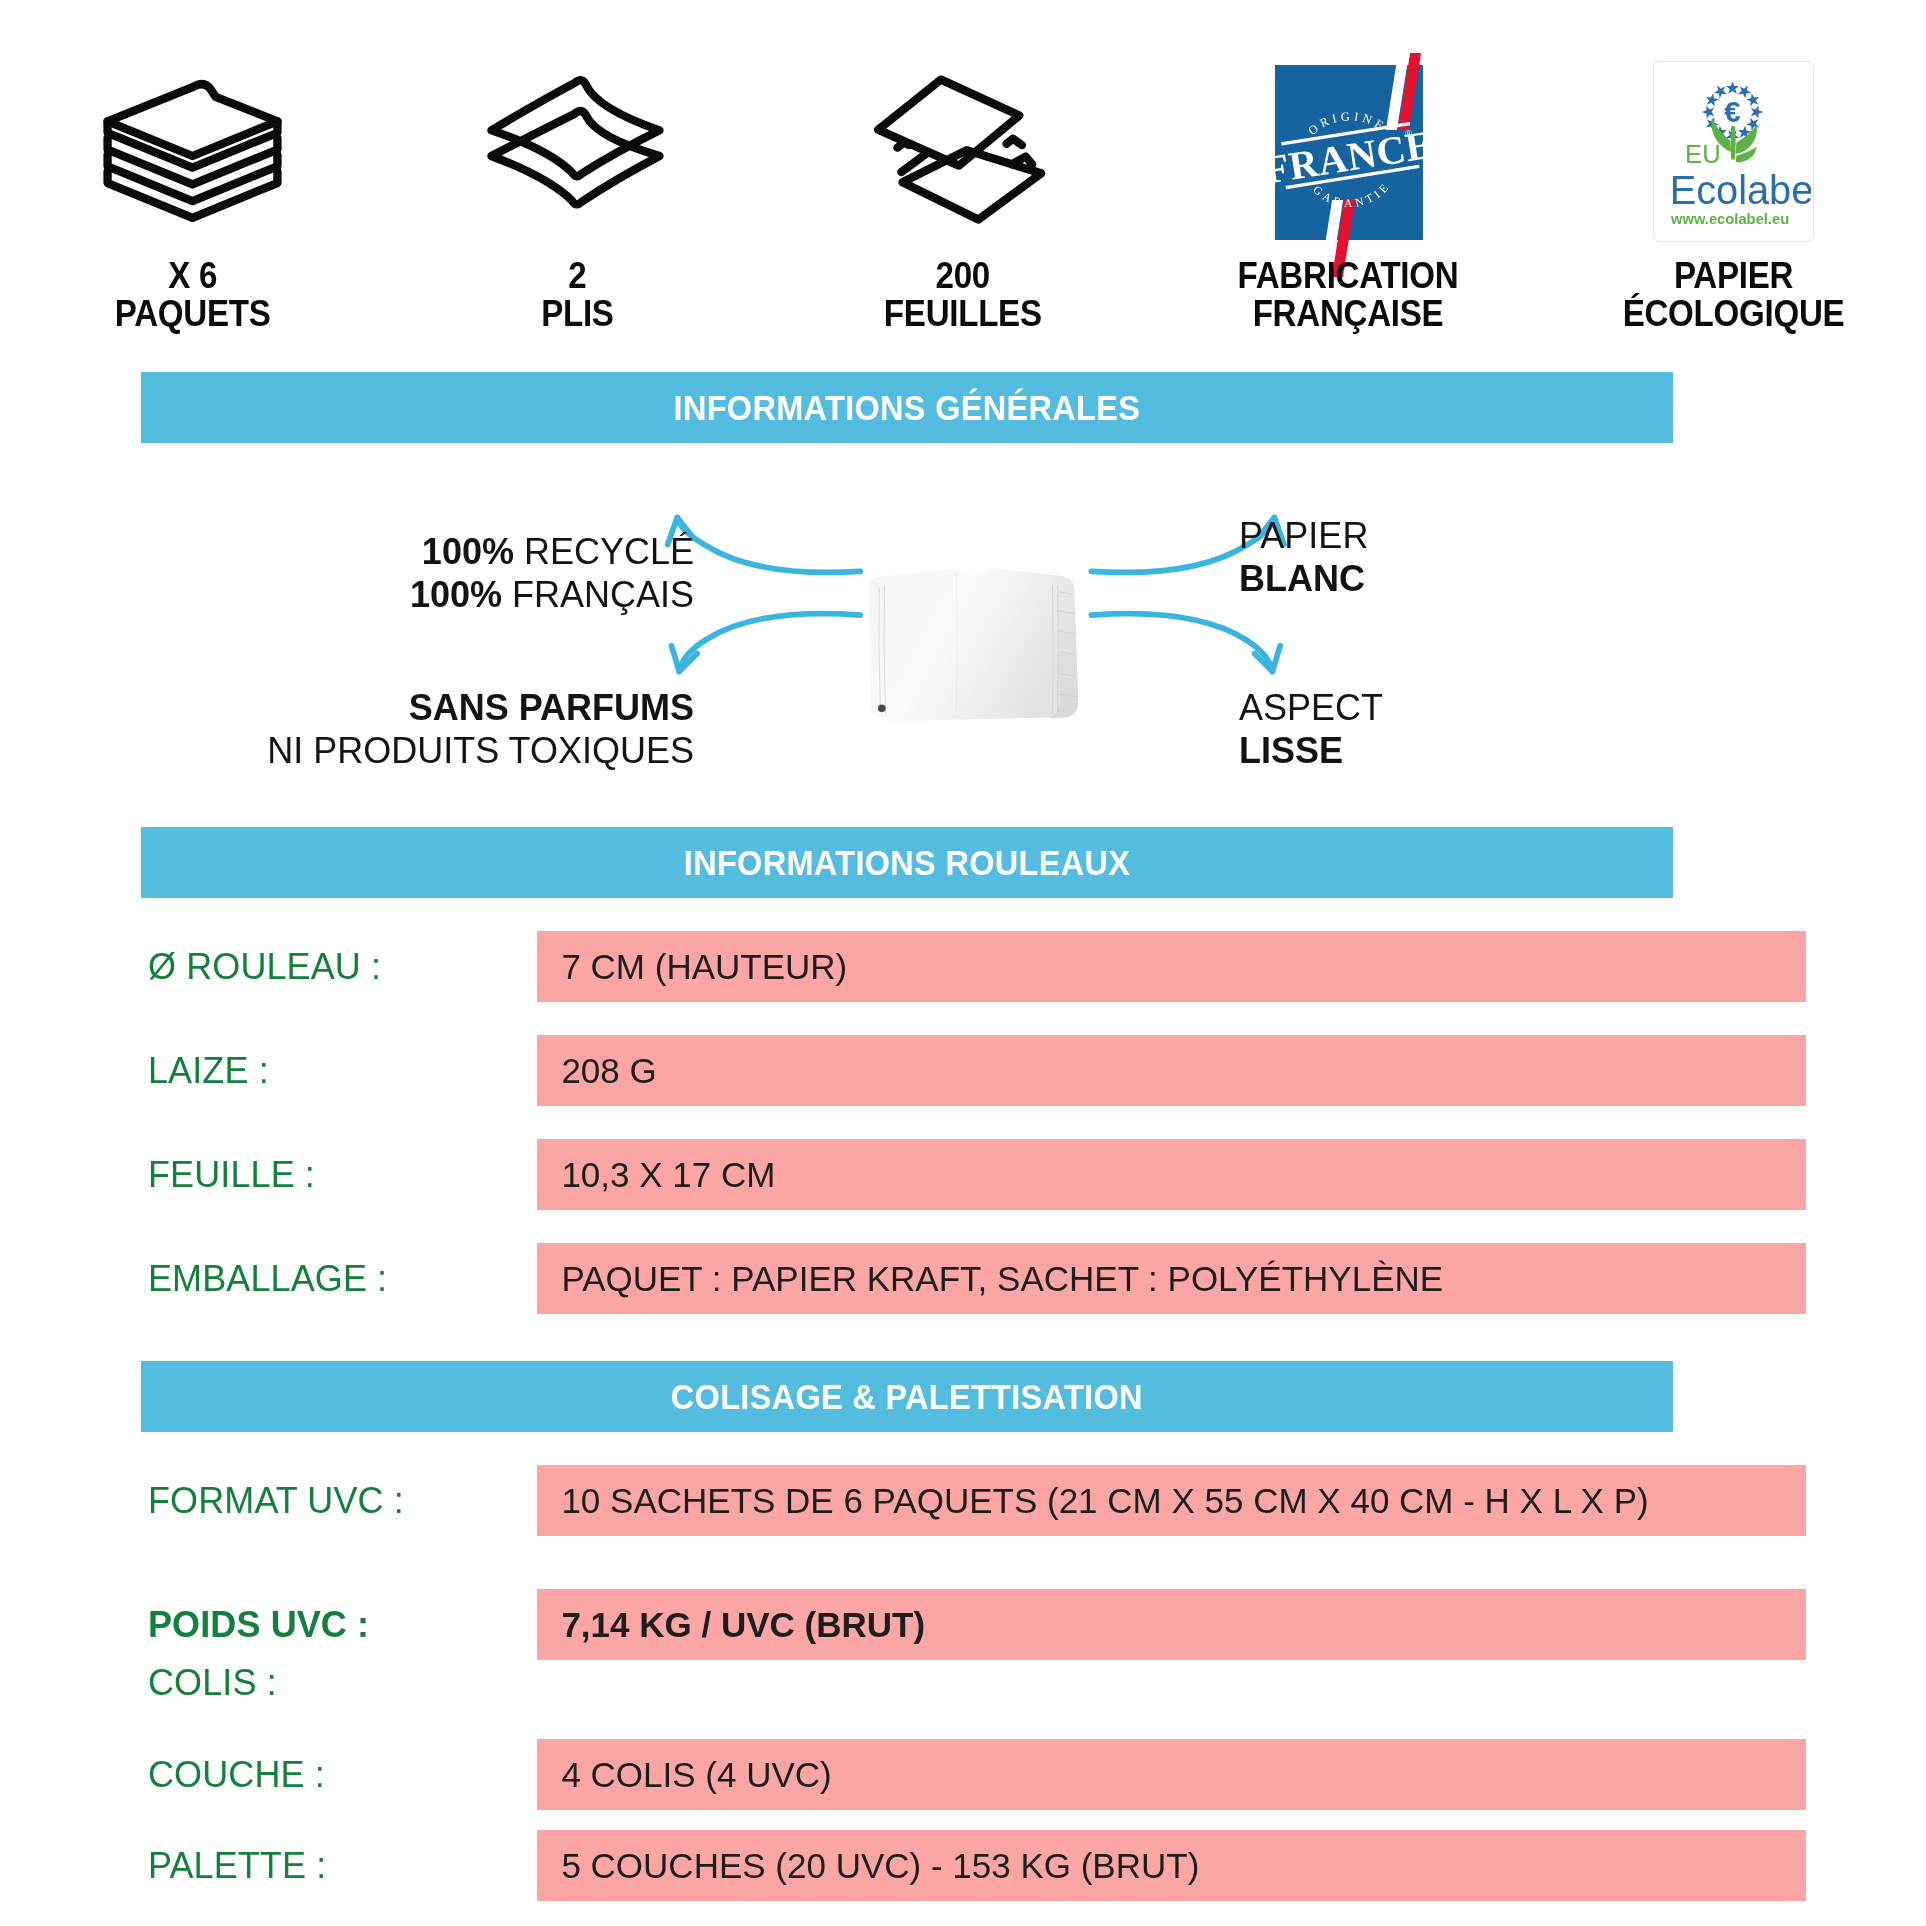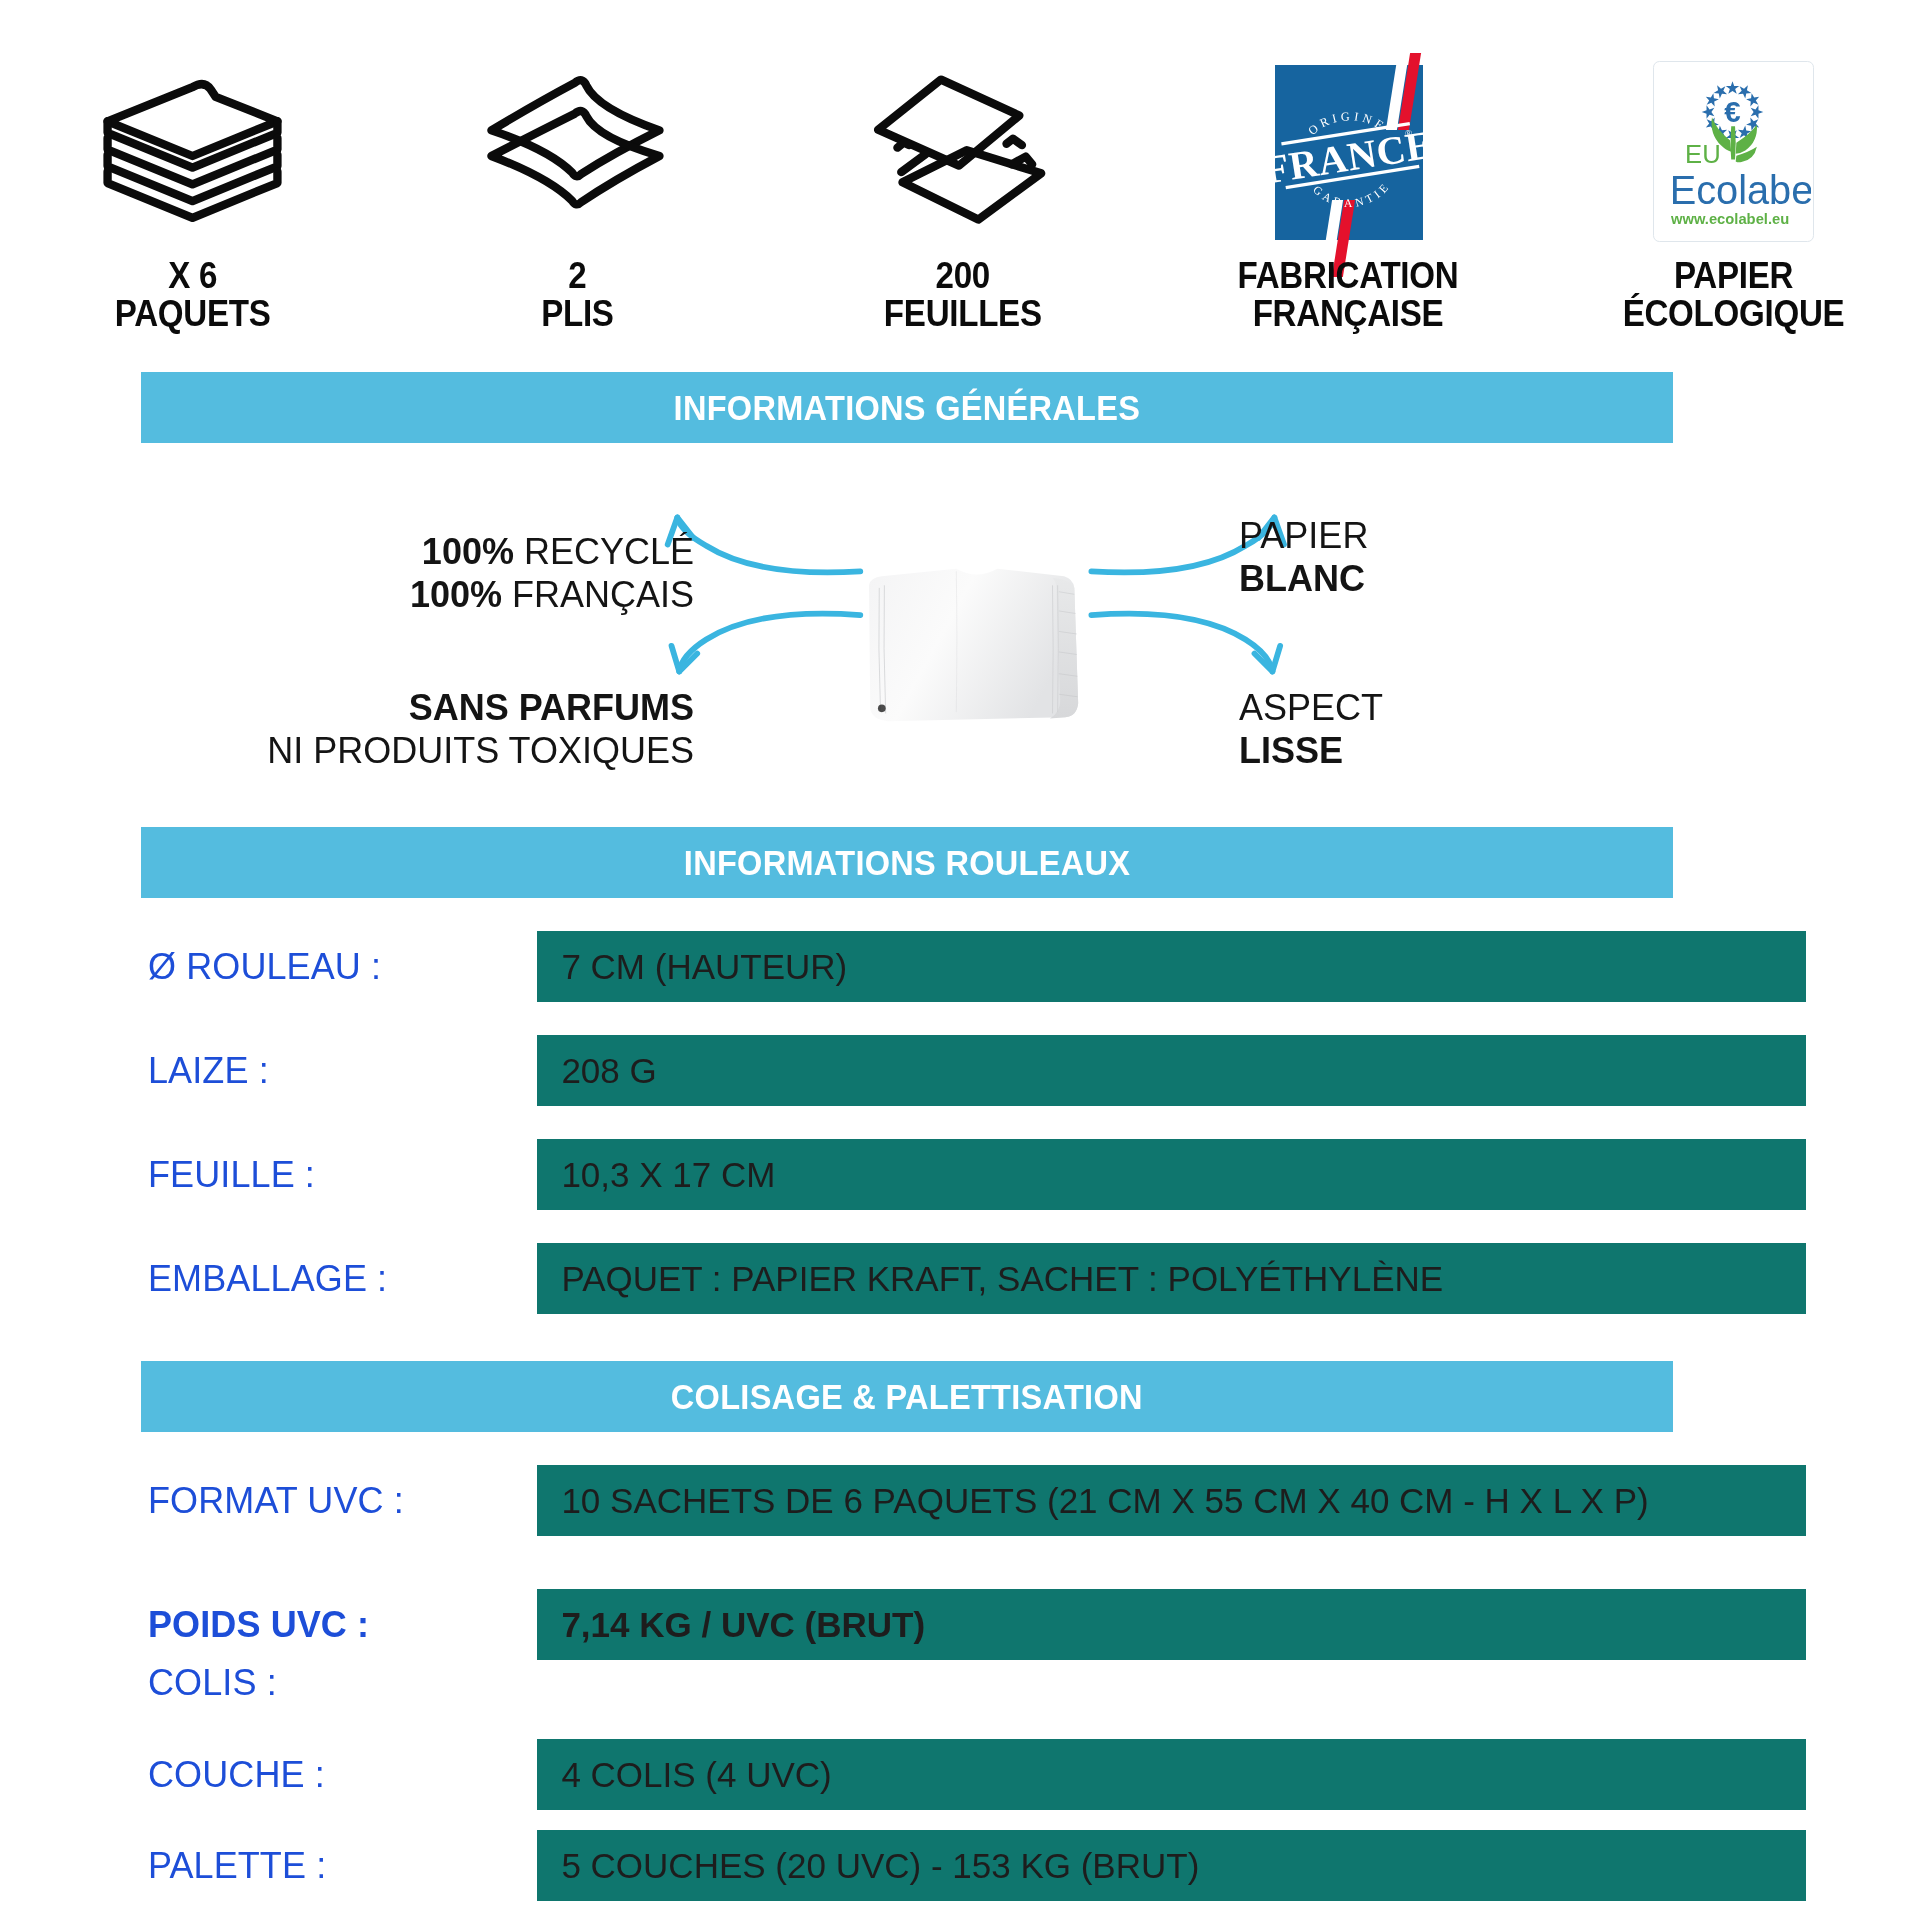--- a/index.html
+++ b/index.html
@@ -100,25 +100,25 @@
 
   .arrows{position:absolute;left:0;top:475px;width:1926px;height:334px;pointer-events:none;}
 
   
   .row{
     position:absolute;left:0;width:1926px;height:71px;
   }
   .row .label{
     position:absolute;left:148px;top:0;height:71px;
     display:flex;align-items:center;
-    font-size:36px;color:#1d4ed8;letter-spacing:0.1px;white-space:nowrap;
+    font-size:36px;color:#15803d;letter-spacing:0.1px;white-space:nowrap;
   }
   .row .value{
     position:absolute;left:537px;top:0;width:1269px;height:71px;
-    background:#0f766e;
+    background:#fca5a5;
     display:flex;align-items:center;
   }
   .row .value span{
     padding-left:24.4px;font-size:35px;color:#1d1d1d;white-space:nowrap;
   }
 </style>
 </head>
 <body>
 
 <div class="features">

